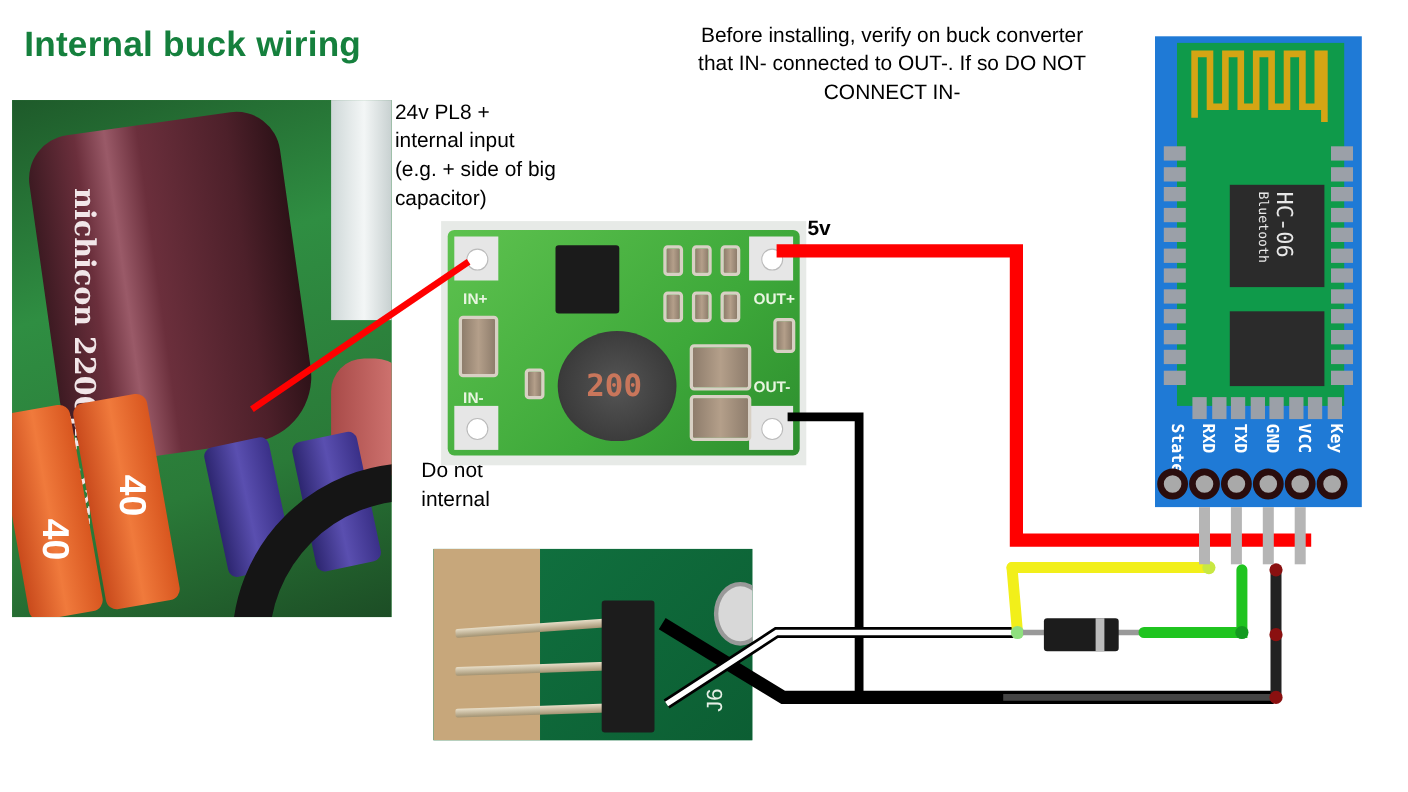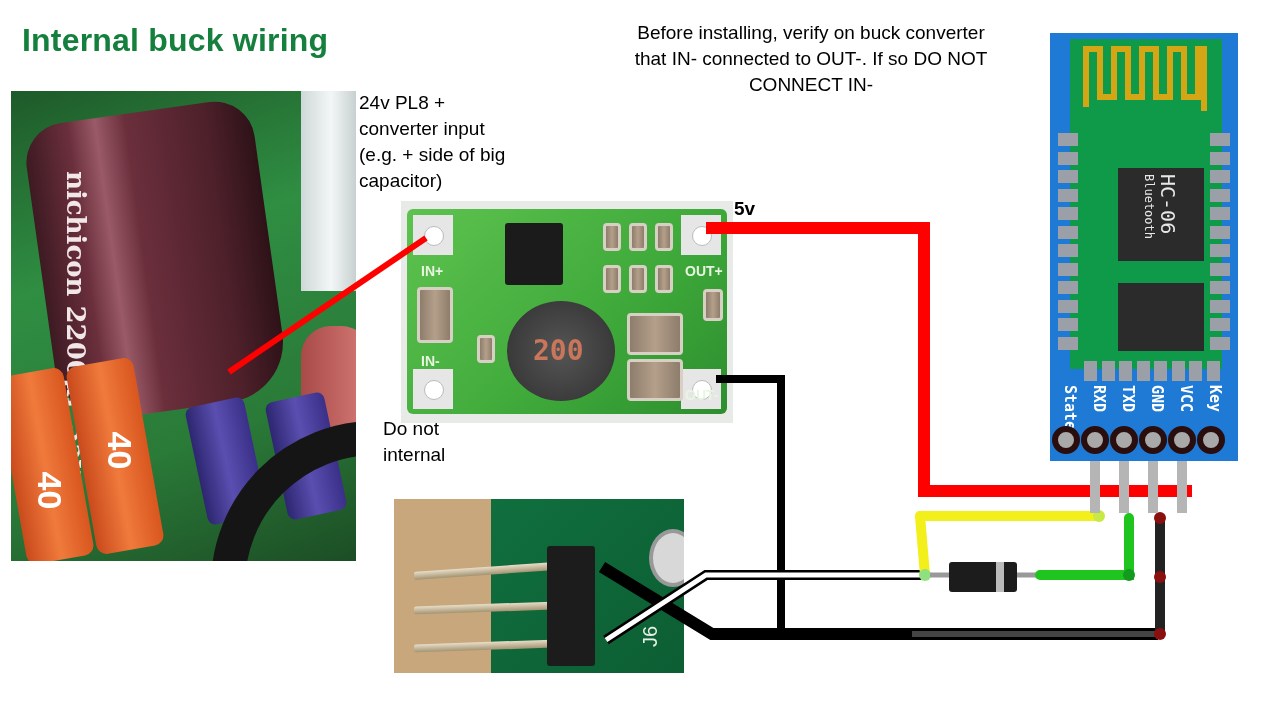--- a/index.html
+++ b/index.html
@@ -57,21 +57,21 @@
   .pin-ring { width:28px; height:28px; border-radius:50%; border:6px solid #2a0d0d; background:#a9a9a9; box-sizing:border-box; }
   .pin-leg { width:10px; background:#b5b5b5; }
 
   svg.wires { position:absolute; left:0; top:0; }
 </style>
 </head>
 <body>
 
 <div class="abs title">Internal buck wiring</div>
 <div class="abs note">Before installing, verify on buck converter that IN- connected to OUT-. If so DO NOT CONNECT IN-</div>
-<div class="abs label lbl-24v">24v PL8 + converter input (e.g. + side of big capacitor)</div>
+<div class="abs label lbl-24v">24v PL8 + internal input (e.g. + side of big capacitor)</div>
 <div class="abs label lbl-5v">5v</div>
 <div class="abs label lbl-dnc">Do not internal</div>
 
 <div class="abs photo-pcb">
   <div class="abs pcb-dark"></div>
   <div class="abs photo-tape"></div>
   <div class="abs cap-big"></div>
   <div class="abs cap-text">nichicon 2200µF 35v</div>
   <div class="abs finger"></div>
   <div class="abs fuse" style="left:0px;top:280px;transform:rotate(-10deg);"></div>
@@ -85,21 +85,21 @@
 
 <div class="abs photo-buck">
   <div class="abs buck-board">
     <div class="abs pad" style="left:6px;top:6px;"></div>
     <div class="abs pad" style="left:6px;top:160px;"></div>
     <div class="abs pad" style="left:274px;top:6px;"></div>
     <div class="abs pad" style="left:274px;top:160px;"></div>
     <div class="abs silk" style="left:14px;top:54px;">IN+</div>
     <div class="abs silk" style="left:14px;top:144px;">IN-</div>
     <div class="abs silk" style="left:278px;top:54px;">OUT+</div>
-    <div class="abs silk" style="left:278px;top:134px;margin-top:44px;">OUT-</div>
+    <div class="abs silk" style="left:278px;top:134px;">OUT-</div>
     <div class="abs ic"></div>
     <div class="abs inductor"></div>
     <div class="abs ind-text">200</div>
     <div class="abs smd" style="left:10px;top:78px;width:30px;height:50px;"></div>
     <div class="abs smd" style="left:220px;top:104px;width:50px;height:36px;"></div>
     <div class="abs smd" style="left:220px;top:150px;width:50px;height:36px;"></div>
     <div class="abs smd" style="left:296px;top:80px;width:14px;height:26px;"></div>
     <div class="abs smd" style="left:70px;top:126px;width:12px;height:22px;"></div>
     <div class="abs smd" style="left:196px;top:14px;width:12px;height:22px;"></div>
     <div class="abs smd" style="left:222px;top:14px;width:12px;height:22px;"></div>

